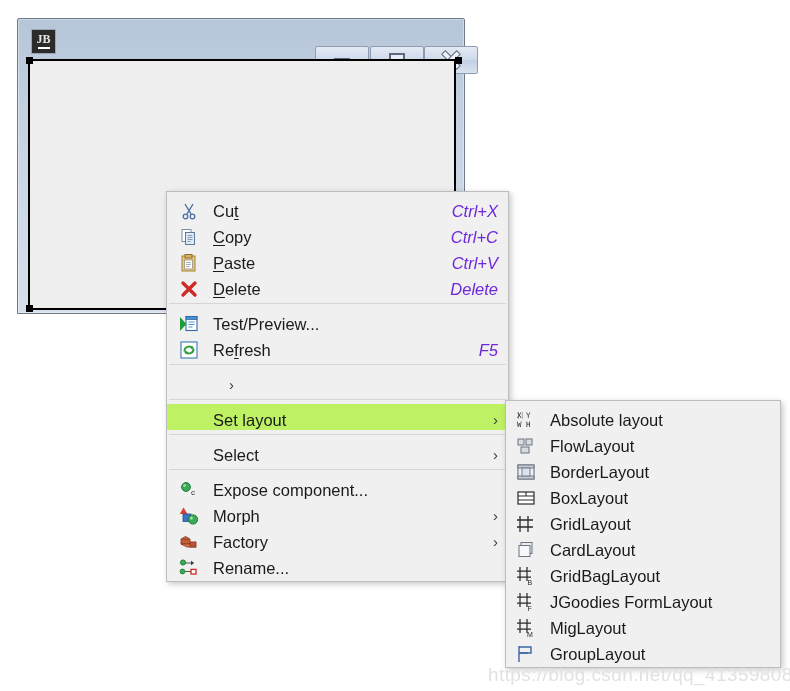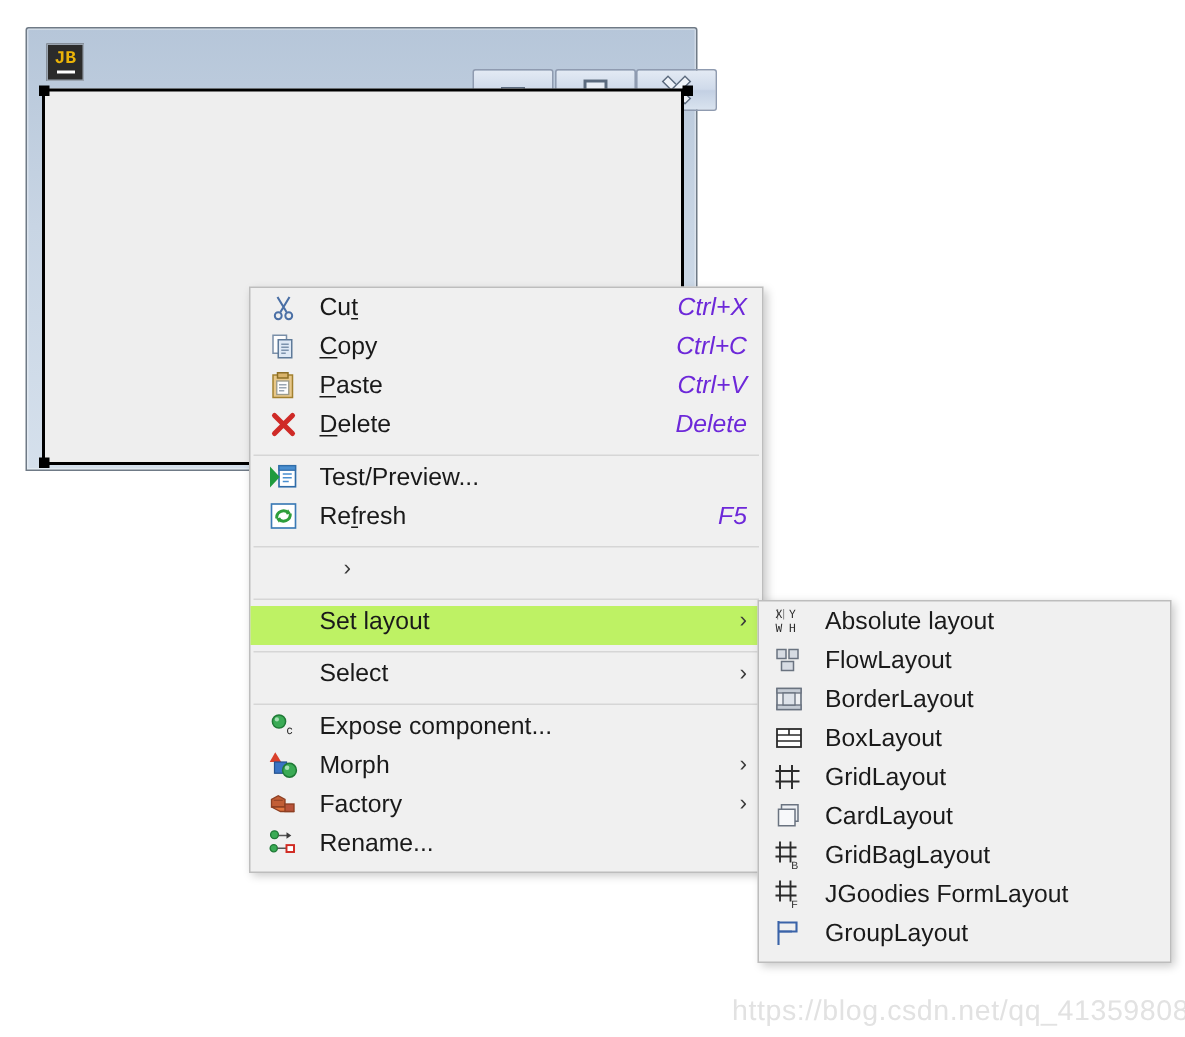--- a/index.html
+++ b/index.html
@@ -42,26 +42,26 @@
     height: 25px;
     background: #2b2b2b;
     border: 1px solid #9aa4b0;
     box-sizing: border-box;
     display: flex;
     flex-direction: column;
     align-items: center;
     justify-content: center;
   }
   #jb-logo .jb-text {
-    color: #eab308;
+    color: #e5e5e5;
     font-size: 12px;
     font-weight: bold;
     line-height: 11px;
     letter-spacing: 0px;
-    font-family: Liberation Mono, monospace;
+    font-family: Liberation Serif, serif;
   }
   #jb-logo .jb-bar {
     width: 12px;
     height: 2px;
     background: #ffffff;
     margin-top: 2px;
   }
 
   .win-btn {
     position: absolute;
@@ -153,21 +153,21 @@
     background: #f0f0f0;
     border: 1px solid #bdbdbd;
     box-shadow: 2px 2px 6px rgba(0,0,0,0.22);
     padding: 3px 0 3px 0;
     z-index: 30;
   }
 
   .menu-item {
     position: relative;
     display: flex;
-    align-items: flex-start;
+    align-items: flex-end;
     height: 26px;
     padding: 0 10px 0 0;
     font-size: 16.5px;
     color: #1a1a1a;
     font-family: "Liberation Sans", sans-serif;
     white-space: nowrap;
     cursor: default;
   }
   .menu-item.selected {
     background: #bef264;
@@ -463,20 +463,29 @@
         <svg class="icon-svg" width="20" height="20" viewBox="0 0 20 20">
           <path d="M4 1 L4 15 M11 1 L11 15 M1 5 L15 5 M1 11 L15 11" stroke="#2b2b2b" stroke-width="1.25"></path>
           <text x="11.5" y="19" font-size="7" fill="#2b2b2b" font-family="sans-serif">F</text>
         </svg>
       </span>
       <span class="mi-label">JGoodies FormLayout</span>
     </div>
     <div class="menu-item">
       <span class="mi-icon">
         <svg class="icon-svg" width="20" height="20" viewBox="0 0 20 20">
+          <path d="M4 1 L4 15 M11 1 L11 15 M1 5 L15 5 M1 11 L15 11" stroke="#2b2b2b" stroke-width="1.25"></path>
+          <text x="11" y="19" font-size="7" fill="#2b2b2b" font-family="sans-serif">M</text>
+        </svg>
+      </span>
+      <span class="mi-label">MigLayout</span>
+    </div>
+    <div class="menu-item">
+      <span class="mi-icon">
+        <svg class="icon-svg" width="20" height="20" viewBox="0 0 20 20">
           <path d="M3 2 L3 18" stroke="#3a63a8" stroke-width="1.4"></path>
           <path d="M3 3 L15 3 L15 9 L3 9" stroke="#3a63a8" stroke-width="1.4" fill="none"></path>
           <path d="M3 9 L12 9" stroke="#3a63a8" stroke-width="1.2"></path>
         </svg>
       </span>
       <span class="mi-label">GroupLayout</span>
     </div>
   </div>
 
 <div id="watermark">https://blog.csdn.net/qq_41359808</div>

